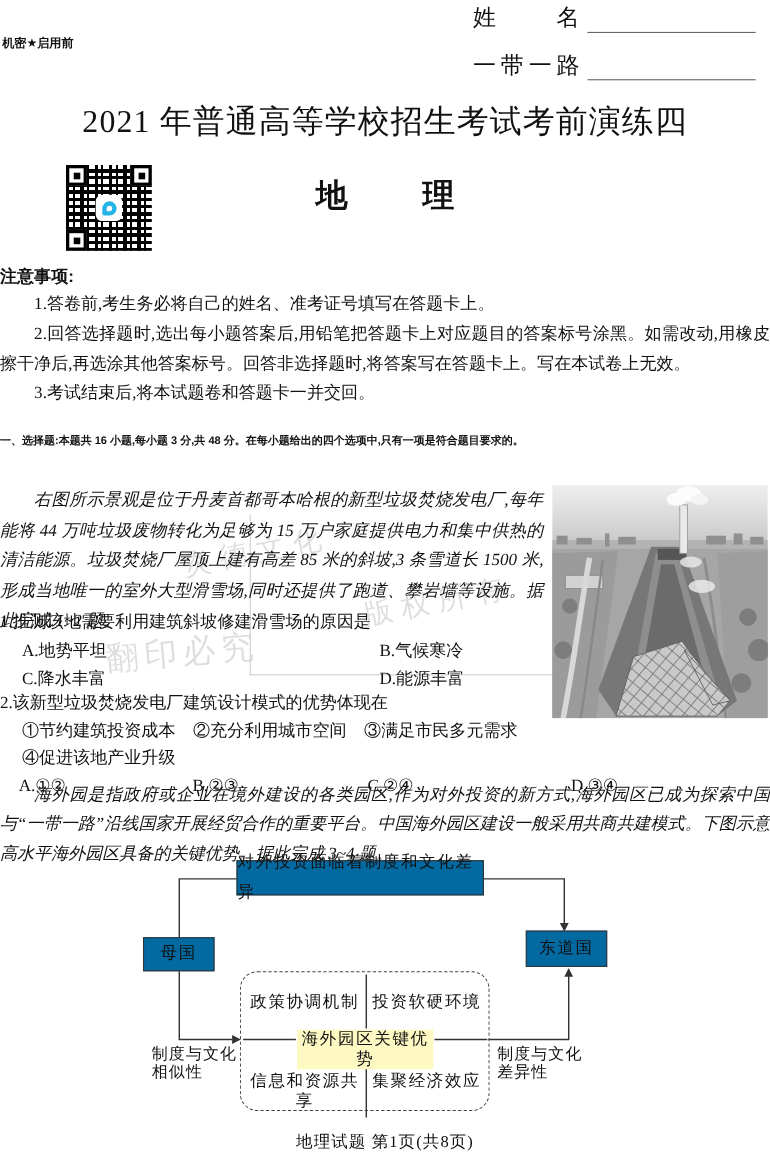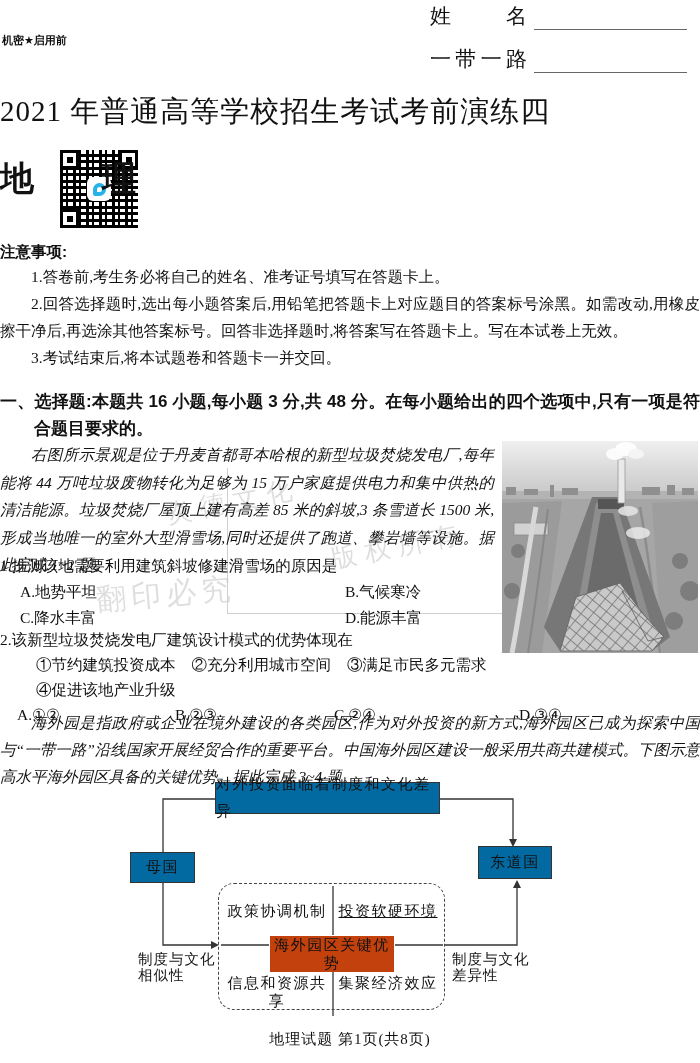--- a/index.html
+++ b/index.html
@@ -15,80 +15,80 @@
 
   
   .secret { position:absolute; left:2px; top:30px; font-size:11px; line-height:20px; }
   .idblock { position:absolute; left:430px; top:0; }
   .idrow { display:flex; align-items:flex-end; margin-bottom:13px; height:30px; }
   .idrow .lbl { display:inline-block; width:97px; font-size:21px; line-height:28px;
                 text-align:justify; text-align-last:justify; }
   .idrow .uline { display:inline-block; width:153px; height:26px; margin-left:7px;
                   border-bottom:1.2px solid #666; }
 
-  .doc-title { position:absolute; left:0; top:92px; width:100%; 
+  .doc-title { position:absolute; left:0; top:92px; width:100%; text-align:center;
                font-size:29px; line-height:38px; font-weight:normal; letter-spacing:1px; }
 
   
   .qr { position:absolute; left:60px; top:150px; width:78px; height:78px;
         background:
           repeating-linear-gradient(90deg,#000 0 3px,transparent 3px 6px,#000 6px 8px,transparent 8px 13px),
           repeating-linear-gradient(0deg,#000 0 3px,#fff 3px 6px,#000 6px 9px,#fff 9px 13px); }
   .finder { position:absolute; width:19px; height:19px; border:3px solid #000; background:#fff; }
   .finder::after { content:""; position:absolute; left:3.5px; top:3.5px; width:6px; height:6px; background:#000; }
   .f-tl { left:0; top:0; } .f-tr { right:0; top:0; } .f-bl { left:0; bottom:0; }
   .qr-logo { position:absolute; left:27px; top:27px; width:24px; height:24px; background:#fff;
              border-radius:6px; display:flex; align-items:center; justify-content:center; }
   .qr-logo .drop { width:13px; height:13px; border:4px solid #25b3e8; border-radius:50% 50% 50% 18%; }
 
-  .subject { position:absolute; left:0; top:156px; width:100%; text-align:left;
-             font-size:34px; line-height:44px; }
+  .subject { position:absolute; left:0; top:156px; width:100%; text-align:center;
+             font-size:29px; line-height:44px; }
   .subject span { letter-spacing:68px; margin-right:-68px; }
 
   
   .notices { position:absolute; left:0; top:241px; width:700px; }
   .notices h3 { font-size:15.5px; line-height:22px; }
   .notices p { text-indent:2em; text-align:justify; }
 
   .section-head { position:absolute; left:0; top:389px; width:700px;
-                  font-size:17px; line-height:26.5px;
+                  font-size:10px; line-height:26.5px;
                   padding-left:2em; text-indent:-2em; text-align:justify; }
 
   
   .stim1 { position:absolute; left:0; top:441px; width:700px; }
   .photo { float:right; width:196px; height:212px; margin:0 2px 6px 8px; display:block; }
   .stim1 p { text-indent:2em; text-align:justify; line-height:27.5px; }
 
   .q1 { position:absolute; left:0; top:553px; width:500px; line-height:26px; }
   .optrow2 { display:flex; }
   .optrow2 .oa { margin-left:20px; width:325px; }
   .q2 { position:absolute; left:0; top:627px; width:608px; line-height:25px; }
-  .subs { margin-left:36px; }
+  .subs { margin-left:20px; }
   .subs span { margin-right:16px; }
   .optrow4 { display:flex; }
   .optrow4 .o1 { margin-left:17px; width:158px; }
   .optrow4 .o2 { width:159px; }
   .optrow4 .o3 { width:185px; }
 
   .passage2 { position:absolute; left:0; top:709px; width:700px;
               text-indent:2em; text-align:justify; line-height:27px; }
 
   
   .flow { position:absolute; left:0; top:778px; width:700px; height:240px; font-size:15px; }
   .flow .box { position:absolute; border:1.3px solid #333; background:#0369a1;
                display:flex; align-items:center; justify-content:center; letter-spacing:1.5px; }
   .b-top  { left:215px; top:4px;  width:225px; height:32px; }
   .b-home { left:130px; top:74px; width:65px;  height:31px; }
   .b-host { left:478px; top:68px; width:74px;  height:33px; }
   .dashedbox { position:absolute; left:218px; top:105px; width:227px; height:127px;
                border:1.3px dashed #444; border-radius:16px; }
   .cell { position:absolute; text-align:center; line-height:18px; letter-spacing:1.5px; }
   .c-tl { left:224px; top:124px; width:106px; }
-  .c-tr { left:334px; top:124px; width:108px;text-decoration:underline; }
-  .c-mid{ left:270px; top:158px; width:124px; background:#c2410c; }
+  .c-tr { left:334px; top:124px; width:108px; }
+  .c-mid{ left:270px; top:158px; width:124px; background:#fef9c3; }
   .c-bl { left:224px; top:196px; width:106px; }
   .c-br { left:334px; top:196px; width:108px; }
   .sidelabel { position:absolute; width:90px; line-height:16px; font-size:14.5px; letter-spacing:1px; }
   .l-left  { left:138px; top:173px; }
   .l-right { left:452px; top:173px; }
   .flow svg.lines { position:absolute; left:0; top:0; }
 
   .footer { position:absolute; left:0; top:1026px; width:100%; text-align:center;
             font-size:15px; letter-spacing:1px; }
 

